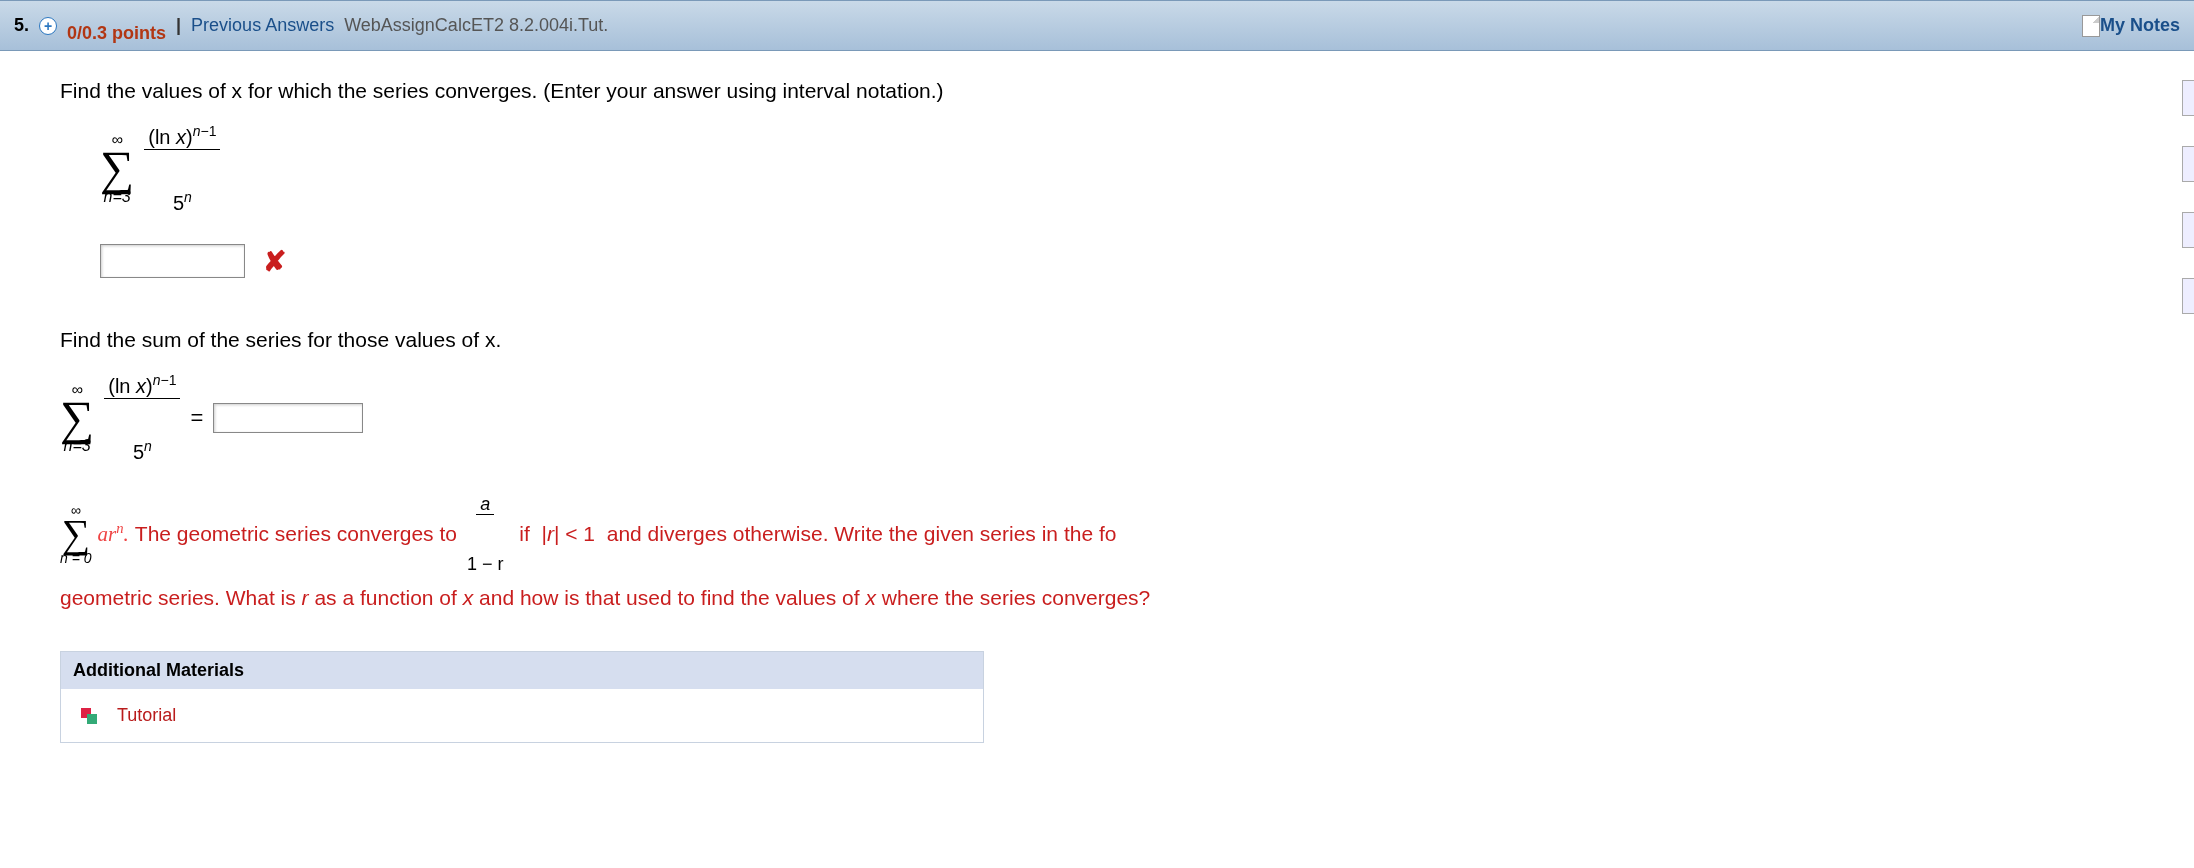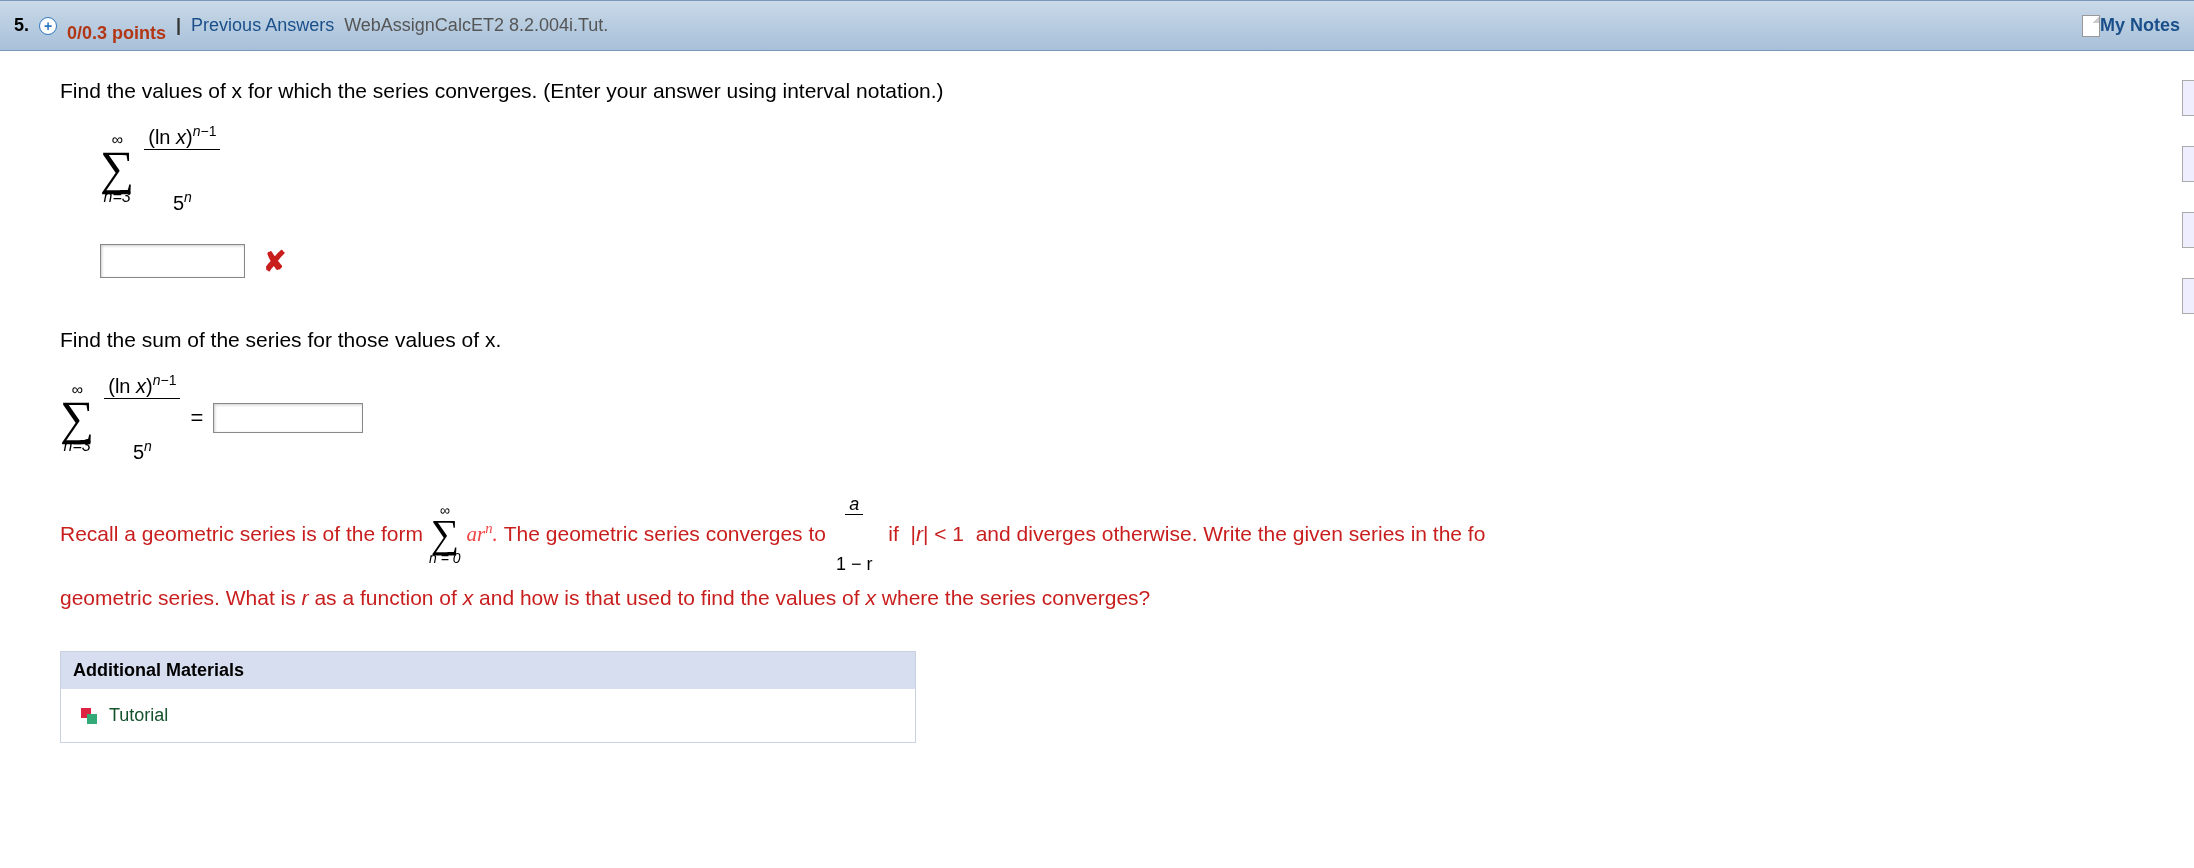--- a/index.html
+++ b/index.html
@@ -71,37 +71,37 @@
   .hint .sigma-block, .hint .fraction, .hint .sigma-sym, .hint .sigma-top, .hint .sigma-bot { color: #000; }
   .hint .inline-math { font-style: italic; font-family: 'Times New Roman', serif;}
   .hint-flex { display:flex; align-items:center; flex-wrap:wrap; gap: 6px;}
   .mini-sigma .sigma-sym{ font-size:40px;}
   .mini-sigma .sigma-top, .mini-sigma .sigma-bot { font-size:14px; color:#000;}
   .mini-frac .num,.mini-frac .den{ font-size:18px;}
   .black { color: #ef4444; }
 
   .materials-box {
     margin-top: 30px;
-    width: 856px;
+    width: 924px;
     border: 1px solid #c8d2e0;
   }
   .materials-header {
     background: #d6deef;
     padding: 8px 12px;
     font-weight: bold;
     font-size: 18px;
   }
   .materials-body { padding: 16px 20px; display:flex; align-items:center; gap:8px;}
   .tutorial-icon {
     width: 20px; height: 20px;
     display:inline-block; position:relative;
   }
   .tutorial-icon .cube1{position:absolute;width:10px;height:10px;background:#d24;top:2px;left:0;}
   .tutorial-icon .cube2{position:absolute;width:10px;height:10px;background:#3a7;top:8px;left:6px;}
-  .tutorial-link { color: #14532d; cursor:pointer; font-size:18px;}
+  .tutorial-link { color: #b91c1c; cursor:pointer; font-size:18px;margin-left:8px;}
   .side-stubs { position:absolute; right:0; top:80px; display:flex; flex-direction:column; gap:30px;}
   .stub { width:12px; height:36px; border:1px solid #aaa; border-right:none; background:#eef;}
 </style>
 </head>
 <body>
 
 <div class="header-bar">
   <div class="header-left">
     <span class="qnum">5.</span>
     <span class="plus-icon">+</span>
@@ -150,21 +150,20 @@
     <span class="fraction">
       <span class="num">(ln <span class="ital">x</span>)<sup><span class="ital">n</span>−1</sup></span>
       <span class="den">5<sup><span class="ital">n</span></sup></span>
     </span>
     <span style="font-size:22px;">=</span>
     <input class="answer-box small" type="text" style="">
   </div>
 
   <div class="hint">
     <div class="hint-flex">
-      <span>Recall a geometric series is of the form</span>
       <span class="sigma-block mini-sigma black">
         <span class="sigma-top">∞</span>
         <span class="sigma-sym">∑</span>
         <span class="sigma-bot">n = 0</span>
       </span>
       <span class="inline-math black"><span class="ital">ar</span><sup class="ital">n</sup>.</span>
       <span>The geometric series converges to</span>
       <span class="fraction mini-frac black">
         <span class="num ital">a</span>
         <span class="den">1 − r</span>

